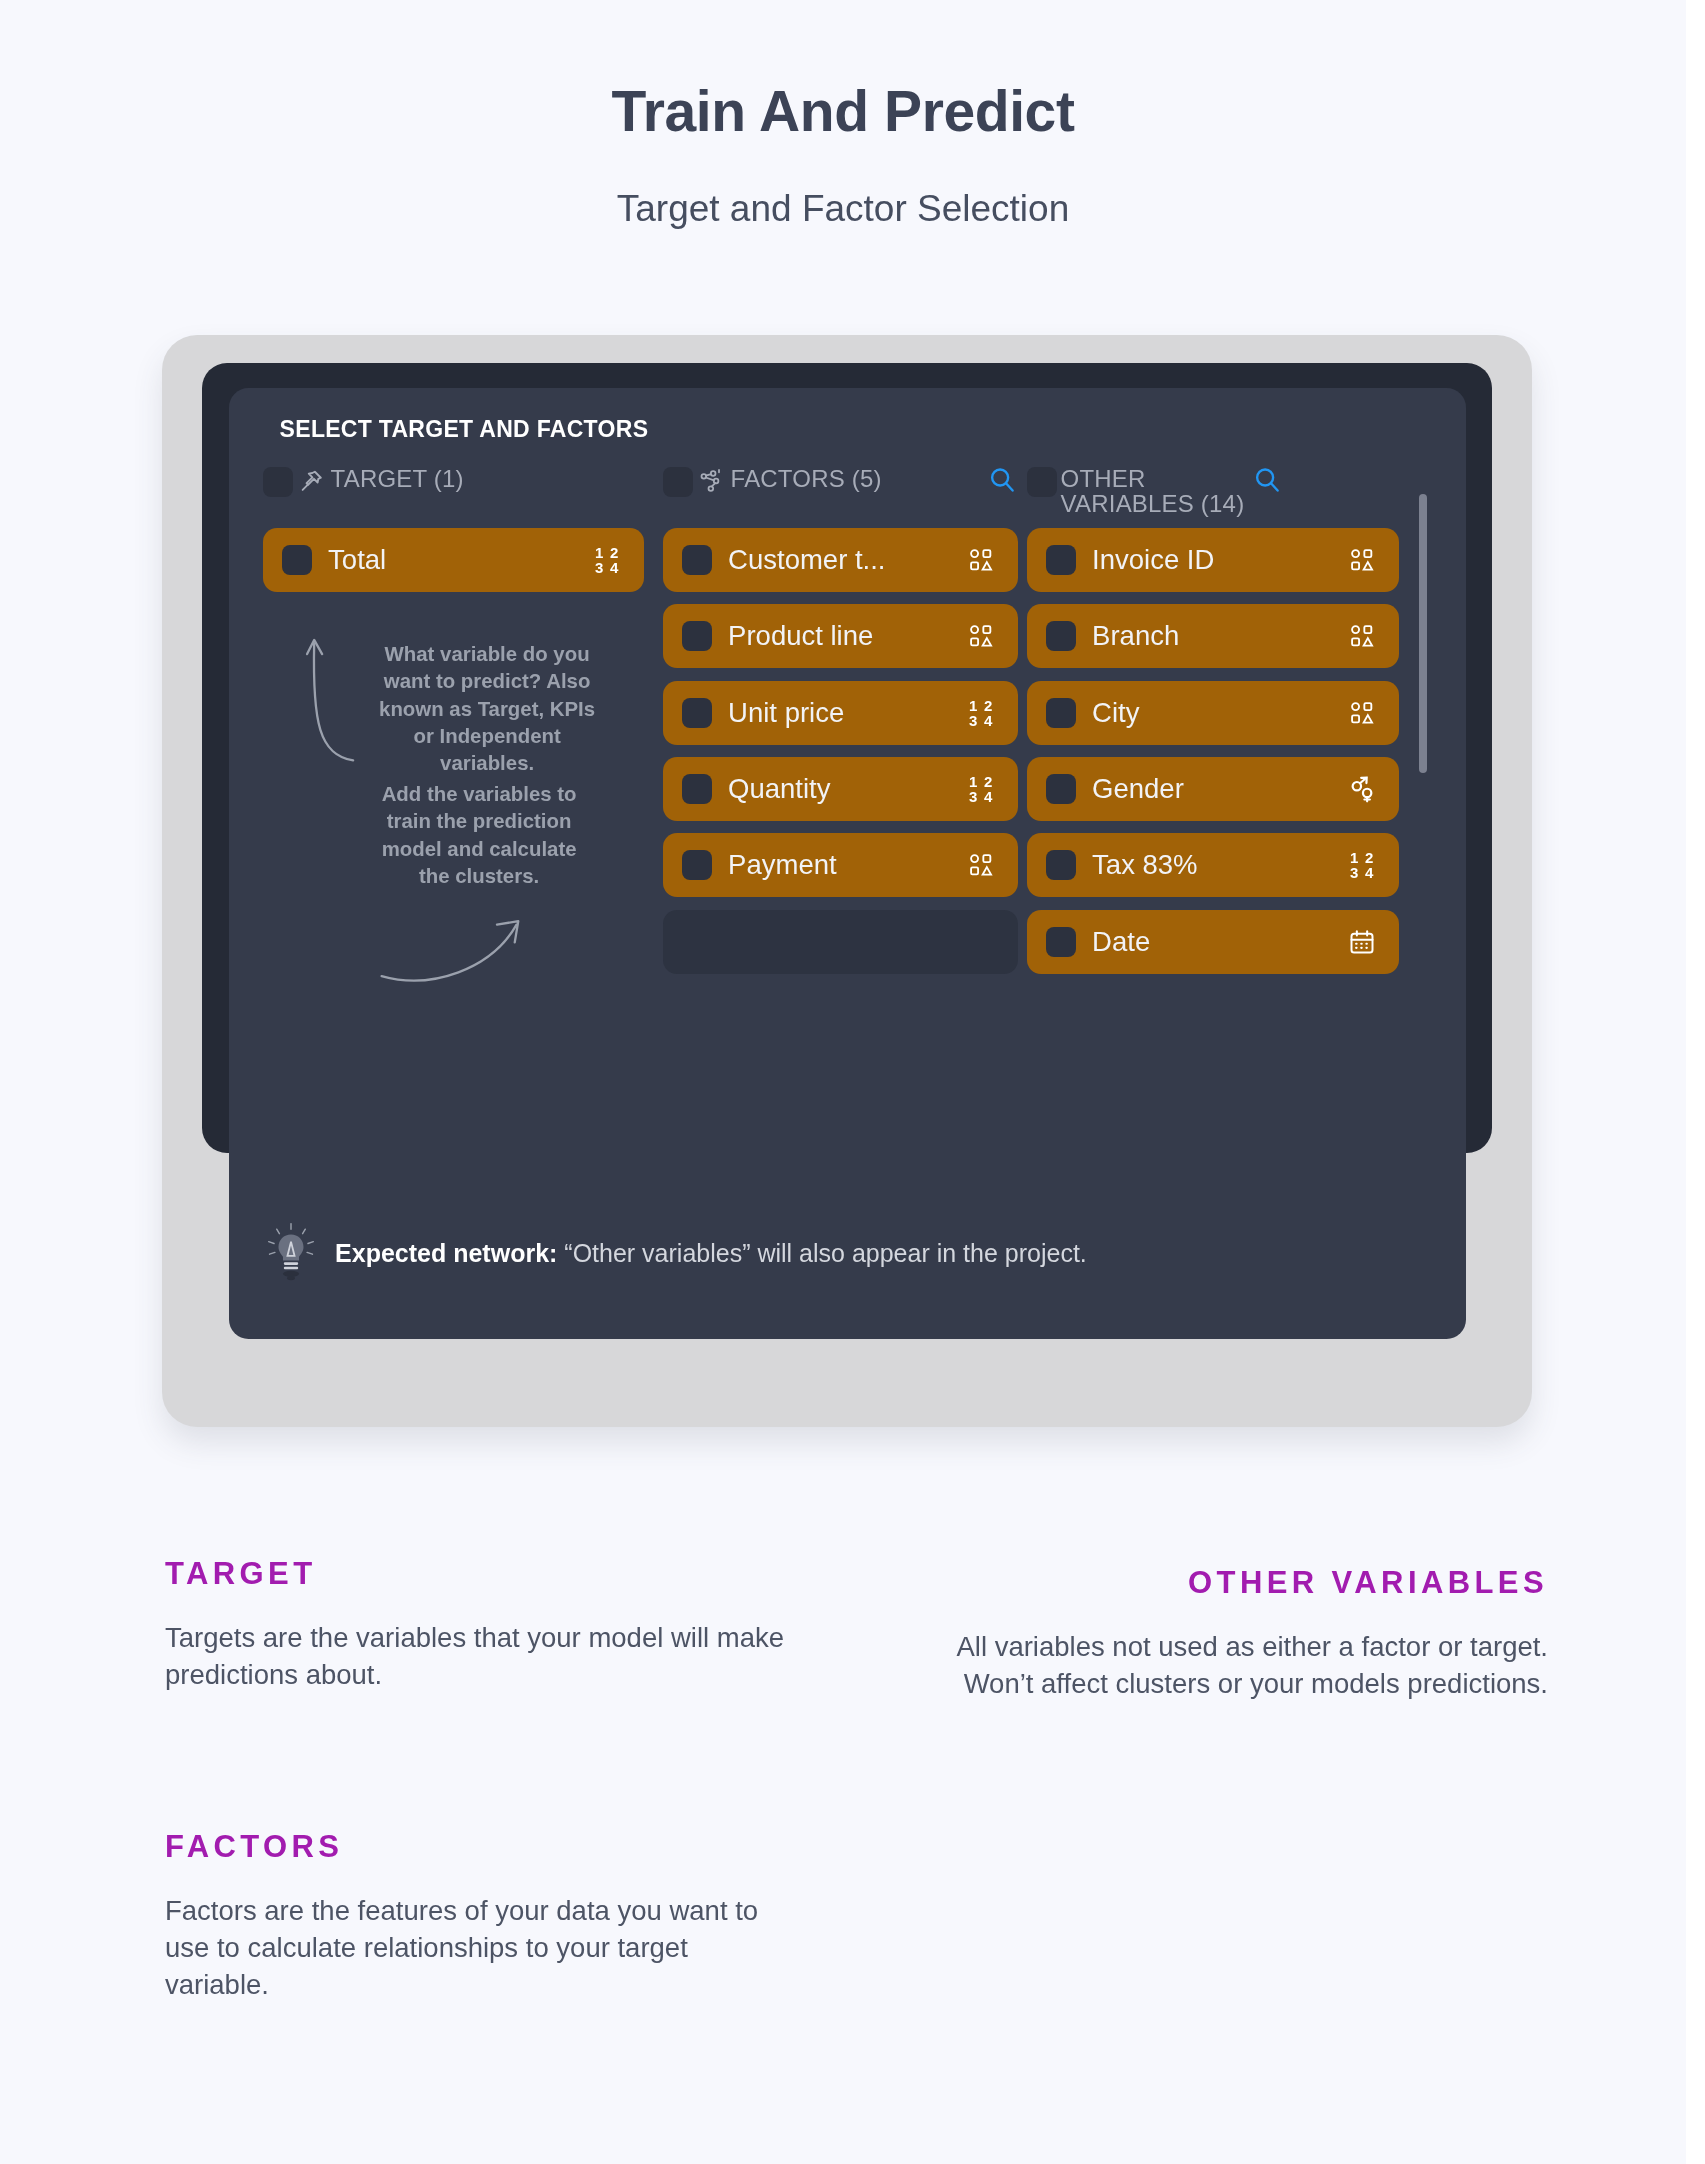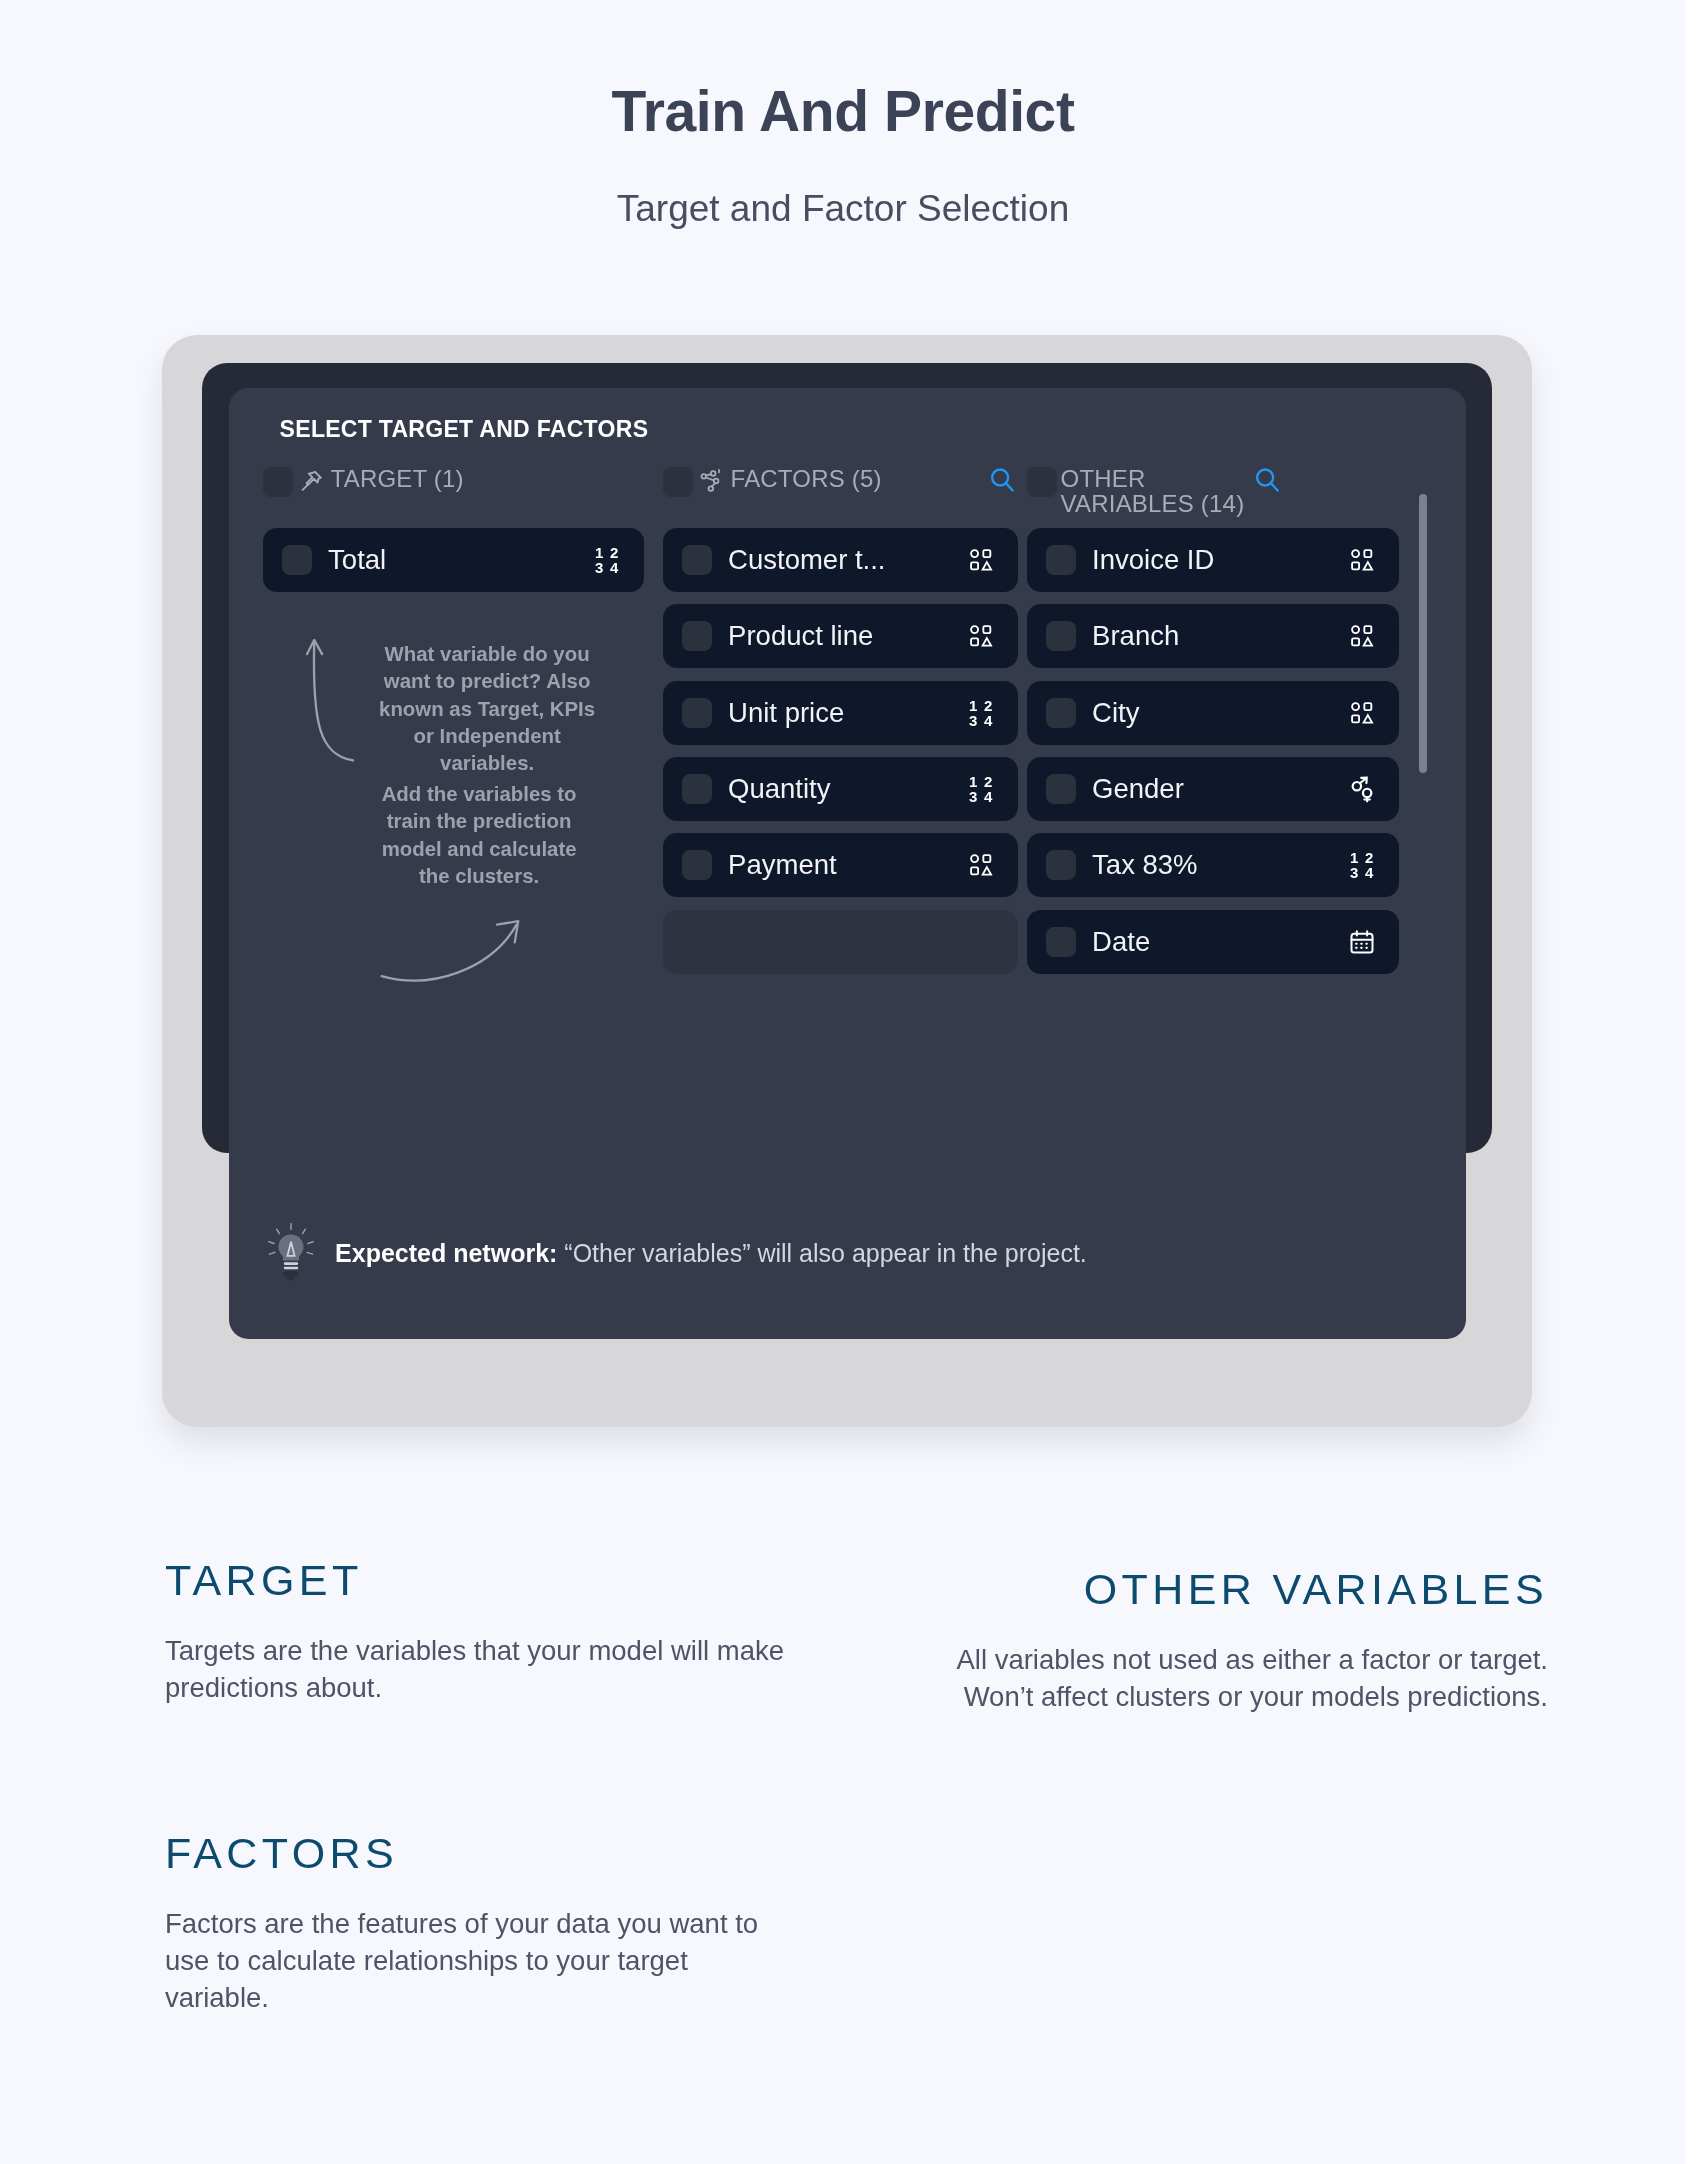--- a/index.html
+++ b/index.html
@@ -120,21 +120,21 @@
   }
 
   
   .pill-list { margin-top: 8.9px; }
   .pill {
     position: relative;
     display: flex;
     align-items: center;
     gap: 16px;
     height: 64px;
-    background: #0f172a;
+    background: #a16207;
     border-radius: 14px;
     padding: 0 19.5px 0 19.5px;
     margin-bottom: 12.4px;
   }
   .pill.empty { background: #2d3341; }
   .pill-check {
     width: 30px; height: 30px;
     background: #2c313e;
     border-radius: 8px;
     flex: 0 0 auto;
@@ -202,23 +202,23 @@
   }
   .scrollbar-thumb {
     width: 8px; height: 279px;
     background: #7c8190;
     border-radius: 4.4px;
   }
 
   
   .sec { position: absolute; }
   .sec-title {
-    font-size: 43px;
-    font-weight: 400;
-    color: #0c4a6e;
+    font-size: 31px;
+    font-weight: 700;
+    color: #a21caf;
     letter-spacing: 4.4px;
   }
   .sec-body {
     margin-top: 26.6px;
     font-size: 27.5px;
     font-weight: 400;
     line-height: 1.36;
     color: #4d5465;
   }
 

